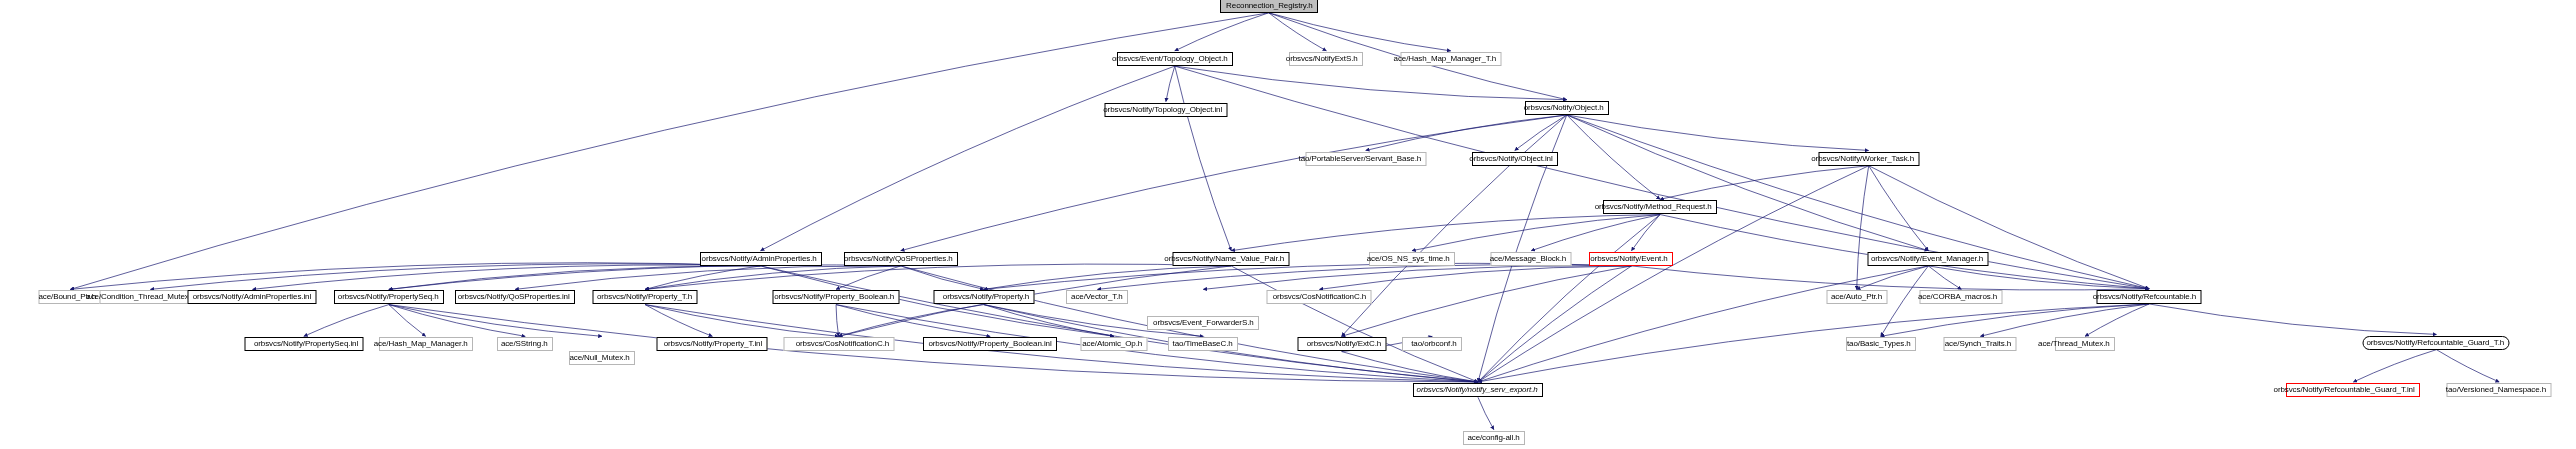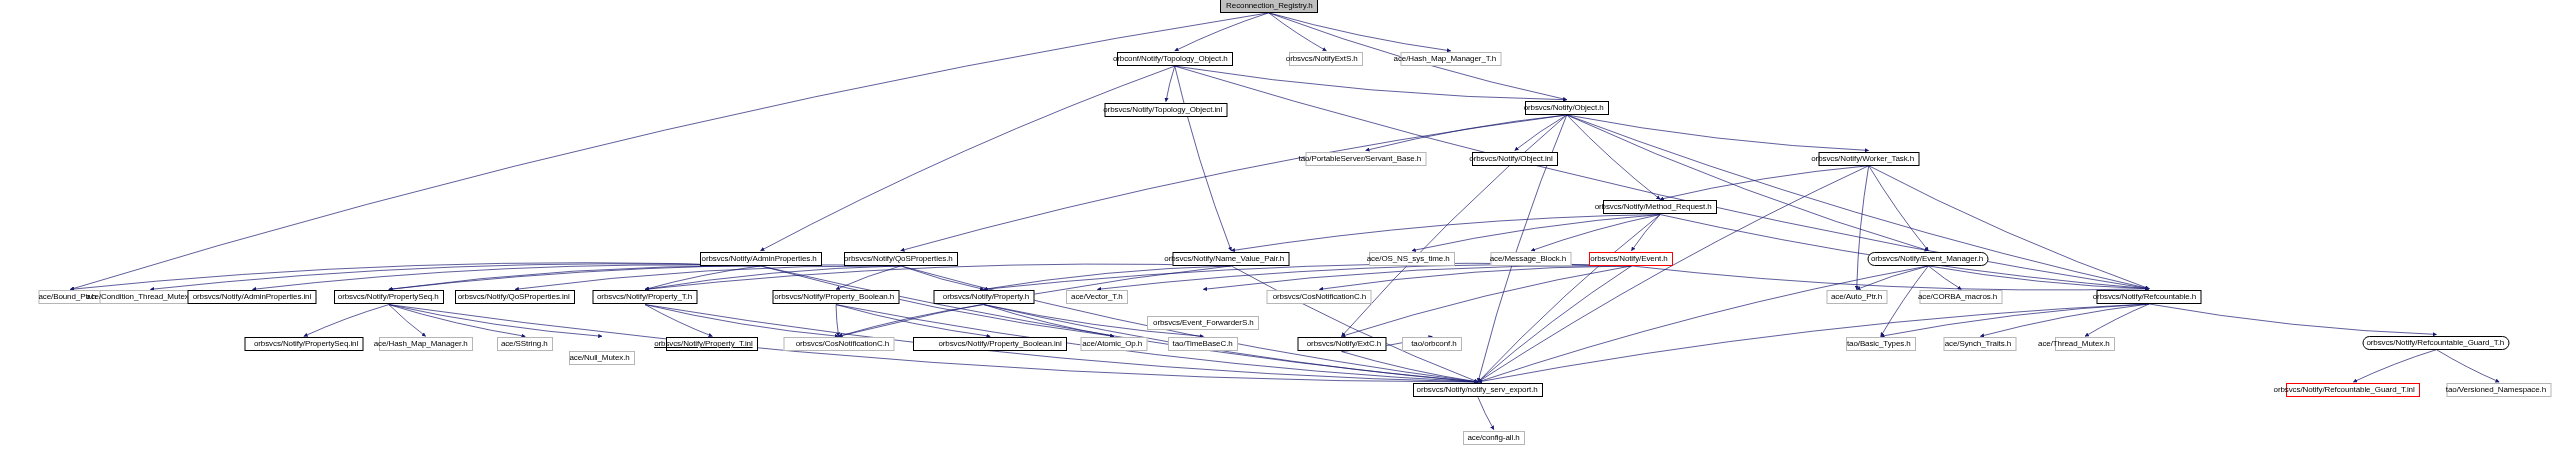--- a/index.html
+++ b/index.html
@@ -139,21 +139,21 @@
         <path d="M 2115 554 Q 2187.3 547.0 2258 530" marker-end="url(#arrow)"></path>
         <path d="M 2115 554 Q 2220.8 585.5 2330 602" marker-end="url(#arrow)"></path>
         <path d="M 2330 626 Q 2340.7 652.4 2355 677" marker-end="url(#arrow)"></path>
       </g>
   </svg>
   <div id="nodes">
       <div class="node root" style="left: 1269px; top: 5.7px; width: 98px;">
         <span>Reconnection_Registry.h</span>
       </div>
       <div class="node bold" style="left: 1175px; top: 59px; width: 116px;">
-        <span>orbconf/Notify/Topology_Object.h</span>
+        <span>orbsvcs/Event/Topology_Object.h</span>
       </div>
       <div class="node thin" style="left: 1326px; top: 59px; width: 74px;">
         <span>orbsvcs/NotifyExtS.h</span>
       </div>
       <div class="node thin" style="left: 1451px; top: 59px; width: 101px;">
         <span>ace/Hash_Map_Manager_T.h</span>
       </div>
       <div class="node bold" style="left: 1166px; top: 110px; width: 123px;">
         <span>orbsvcs/Notify/Topology_Object.inl</span>
       </div>
@@ -183,21 +183,21 @@
       </div>
       <div class="node thin" style="left: 1412px; top: 259px; width: 86px;">
         <span>ace/OS_NS_sys_time.h</span>
       </div>
       <div class="node thin" style="left: 1531px; top: 259px; width: 81px;">
         <span>ace/Message_Block.h</span>
       </div>
       <div class="node redb" style="left: 1631px; top: 259px; width: 84px;">
         <span>orbsvcs/Notify/Event.h</span>
       </div>
-      <div class="node bold" style="left: 1928px; top: 259px; width: 121px; border-radius: 7px;">
+      <div class="node bold" style="left: 1928px; top: 259px; width: 121px;">
         <span>orbsvcs/Notify/Event_Manager.h</span>
       </div>
       <div class="node bold" style="left: 2149px; top: 297px; width: 105px;">
         <span>orbsvcs/Notify/Refcountable.h</span>
       </div>
       <div class="node thin" style="left: 70px; top: 297px; width: 63px;">
         <span>ace/Bound_Ptr.h</span>
       </div>
       <div class="node thin" style="left: 150px; top: 297px; width: 101px;">
         <span>ace/Condition_Thread_Mutex.h</span>
@@ -243,27 +243,27 @@
       </div>
       <div class="node thin" style="left: 426px; top: 344px; width: 94px;">
         <span>ace/Hash_Map_Manager.h</span>
       </div>
       <div class="node thin" style="left: 525px; top: 344px; width: 56px;">
         <span>ace/SString.h</span>
       </div>
       <div class="node thin" style="left: 602px; top: 344px; width: 66px; margin-top: 14px;">
         <span>ace/Null_Mutex.h</span>
       </div>
-      <div class="node bold" style="left: 712px; top: 344px; width: 92px; text-decoration: underline;">
+      <div class="node bold" style="left: 712px; top: 344px; width: 111px;">
         <span>orbsvcs/Notify/Property_T.inl</span>
       </div>
       <div class="node thin" style="left: 839px; top: 344px; width: 111px;">
         <span>orbsvcs/CosNotificationC.h</span>
       </div>
-      <div class="node bold" style="left: 990px; top: 344px; width: 154px;">
+      <div class="node bold" style="left: 990px; top: 344px; width: 134px;">
         <span>orbsvcs/Notify/Property_Boolean.inl</span>
       </div>
       <div class="node thin" style="left: 1114px; top: 344px; width: 67px;">
         <span>ace/Atomic_Op.h</span>
       </div>
       <div class="node thin" style="left: 1203px; top: 344px; width: 70px;">
         <span>tao/TimeBaseC.h</span>
       </div>
       <div class="node bold" style="left: 1342px; top: 344px; width: 89px;">
         <span>orbsvcs/Notify/ExtC.h</span>
@@ -279,21 +279,21 @@
       </div>
       <div class="node thin" style="left: 2085px; top: 344px; width: 60px;">
         <span>ace/Thread_Mutex.h</span>
       </div>
       <div class="node redb" style="left: 2353px; top: 390px; width: 134px;">
         <span>orbsvcs/Notify/Refcountable_Guard_T.inl</span>
       </div>
       <div class="node thin" style="left: 2499px; top: 390px; width: 105px;">
         <span>tao/Versioned_Namespace.h</span>
       </div>
-      <div class="node bold" style="left: 1478px; top: 390px; width: 130px;">
+      <div class="node bold" style="left: 1478px; top: 390px; width: 130px; font-style: italic;">
         <span>orbsvcs/Notify/notify_serv_export.h</span>
       </div>
       <div class="node thin" style="left: 1494px; top: 438px; width: 62px;">
         <span>ace/config-all.h</span>
       </div>
     </div>
 </div>
 
 
 </body></html>

